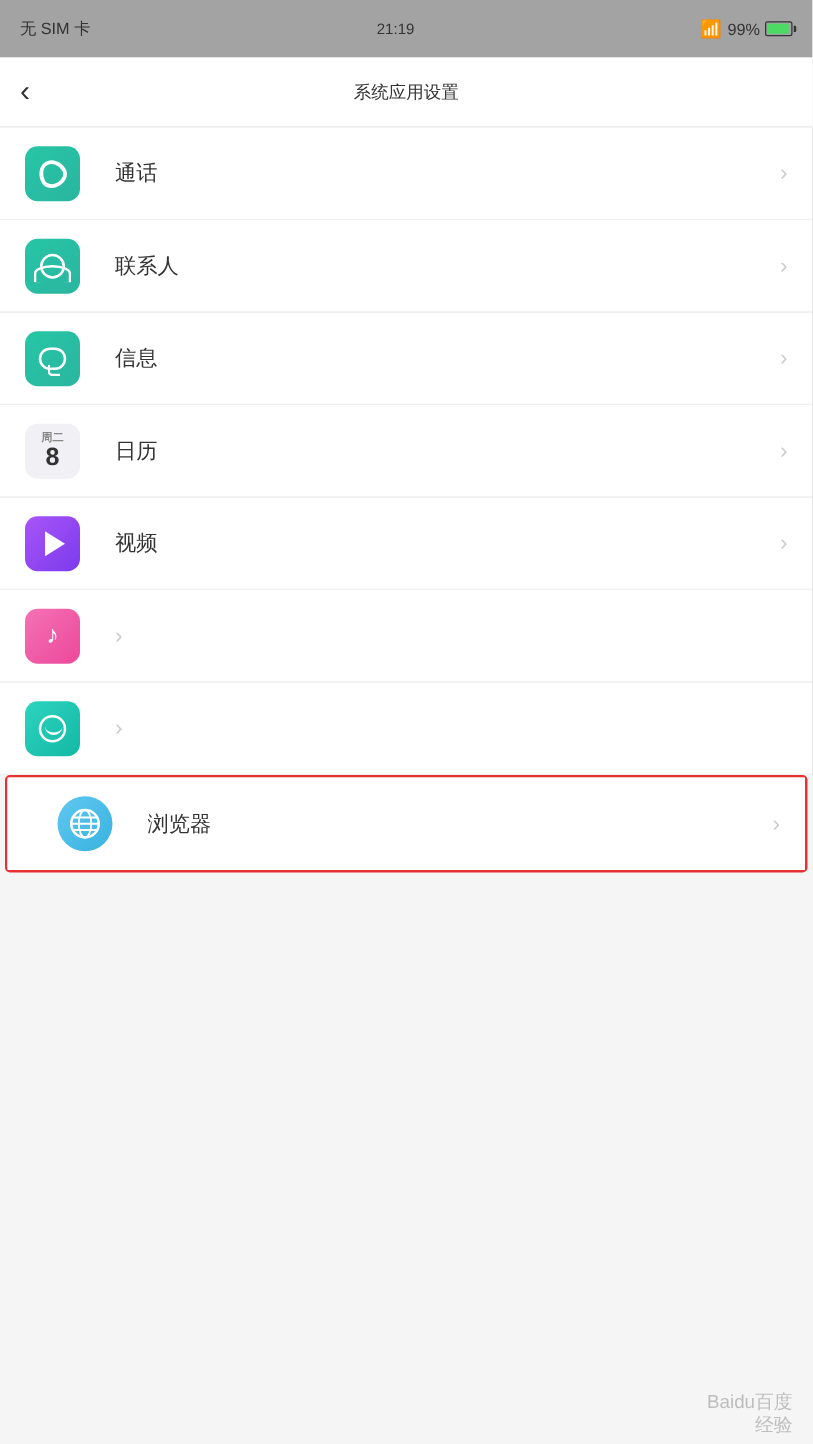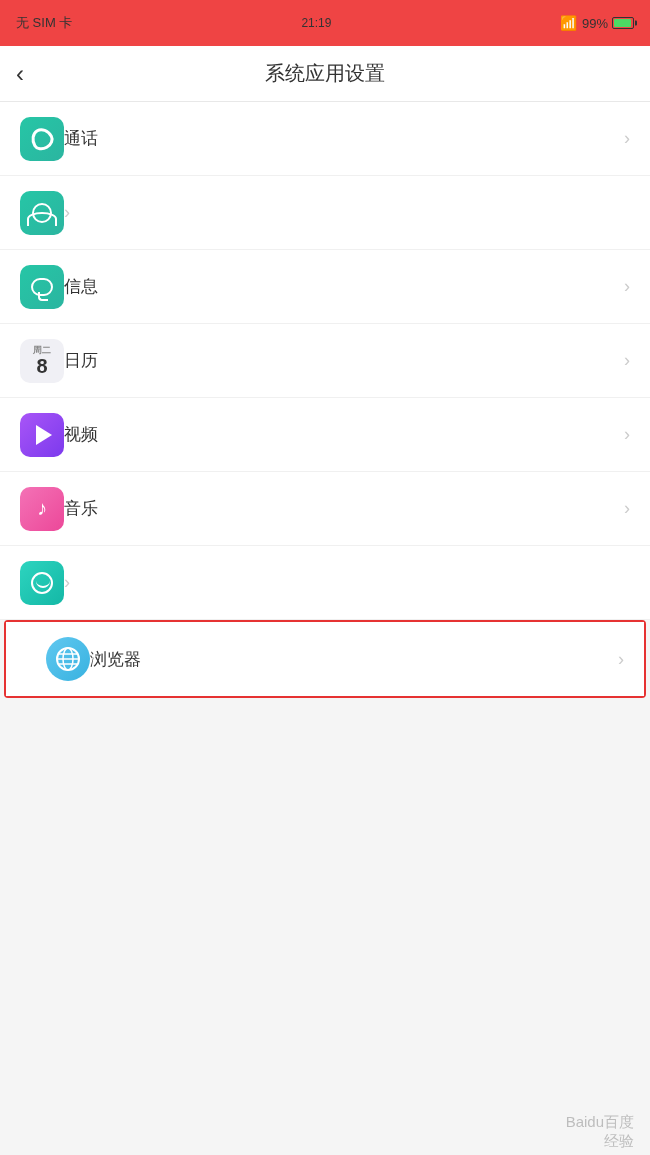--- a/index.html
+++ b/index.html
@@ -12,21 +12,21 @@
       width: 650px;
       height: 1155px;
       background: #f5f5f5;
       font-family: -apple-system, "PingFang SC", "Helvetica Neue", sans-serif;
       overflow: hidden;
     }
 
     .status-bar {
       width: 100%;
       height: 46px;
-      background: #ef4444;
+      background: #a3a3a3;
       display: flex;
       align-items: center;
       justify-content: space-between;
       padding: 0 16px;
       gap: 36px;
     }
 
     .status-left {
       font-size: 13px;
       color: #333;
@@ -99,21 +99,21 @@
     .back-button {
       position: absolute;
       left: 16px;
       font-size: 24px;
       color: #333;
       cursor: pointer;
       font-weight: 300;
     }
 
     .nav-title {
-      font-size: 20px;
+      font-size: 14px;
       font-weight: 500;
       color: #333;
     }
 
     .content-area {
       width: 100%;
       background: #a3a3a3;
       margin-top: 0;
     }
 
@@ -125,21 +125,21 @@
       background: #fff;
       border-bottom: 1px solid #f0f0f0;
       cursor: pointer;
       position: relative;
     }
 
     .app-icon {
       width: 44px;
       height: 44px;
       border-radius: 10px;
-      margin-right: 0;
+      margin-right: 28px;
       flex-shrink: 0;
       display: flex;
       align-items: center;
       justify-content: center;
       font-size: 22px;
       color: #fff;
     }
 
     .icon-phone {
       background: linear-gradient(135deg, #26c6a6, #2bb5a0);
@@ -348,20 +348,21 @@
         <div class="phone-shape"></div>
       </div>
       <span class="item-label">通话</span>
       <span class="chevron">›</span>
     </div>
 
     <div class="list-item">
       <div class="app-icon icon-contacts">
         <div class="contacts-shape"></div>
       </div>
+      <span class="item-label">联系人</span>
       <span class="chevron">›</span>
     </div>
 
     <div class="list-item">
       <div class="app-icon icon-messages">
         <div class="msg-bubble"></div>
       </div>
       <span class="item-label">信息</span>
       <span class="chevron">›</span>
     </div>
@@ -380,21 +381,20 @@
         <div class="play-triangle"></div>
       </div>
       <span class="item-label">视频</span>
       <span class="chevron">›</span>
     </div>
 
     <div class="list-item">
       <div class="app-icon icon-music">
         <span class="music-note">♪</span>
       </div>
-      <span class="item-label">音乐</span>
       <span class="chevron">›</span>
     </div>
 
     <div class="list-item">
       <div class="app-icon icon-store">
         <div class="store-smile"></div>
       </div>
       <span class="chevron">›</span>
     </div>
 

